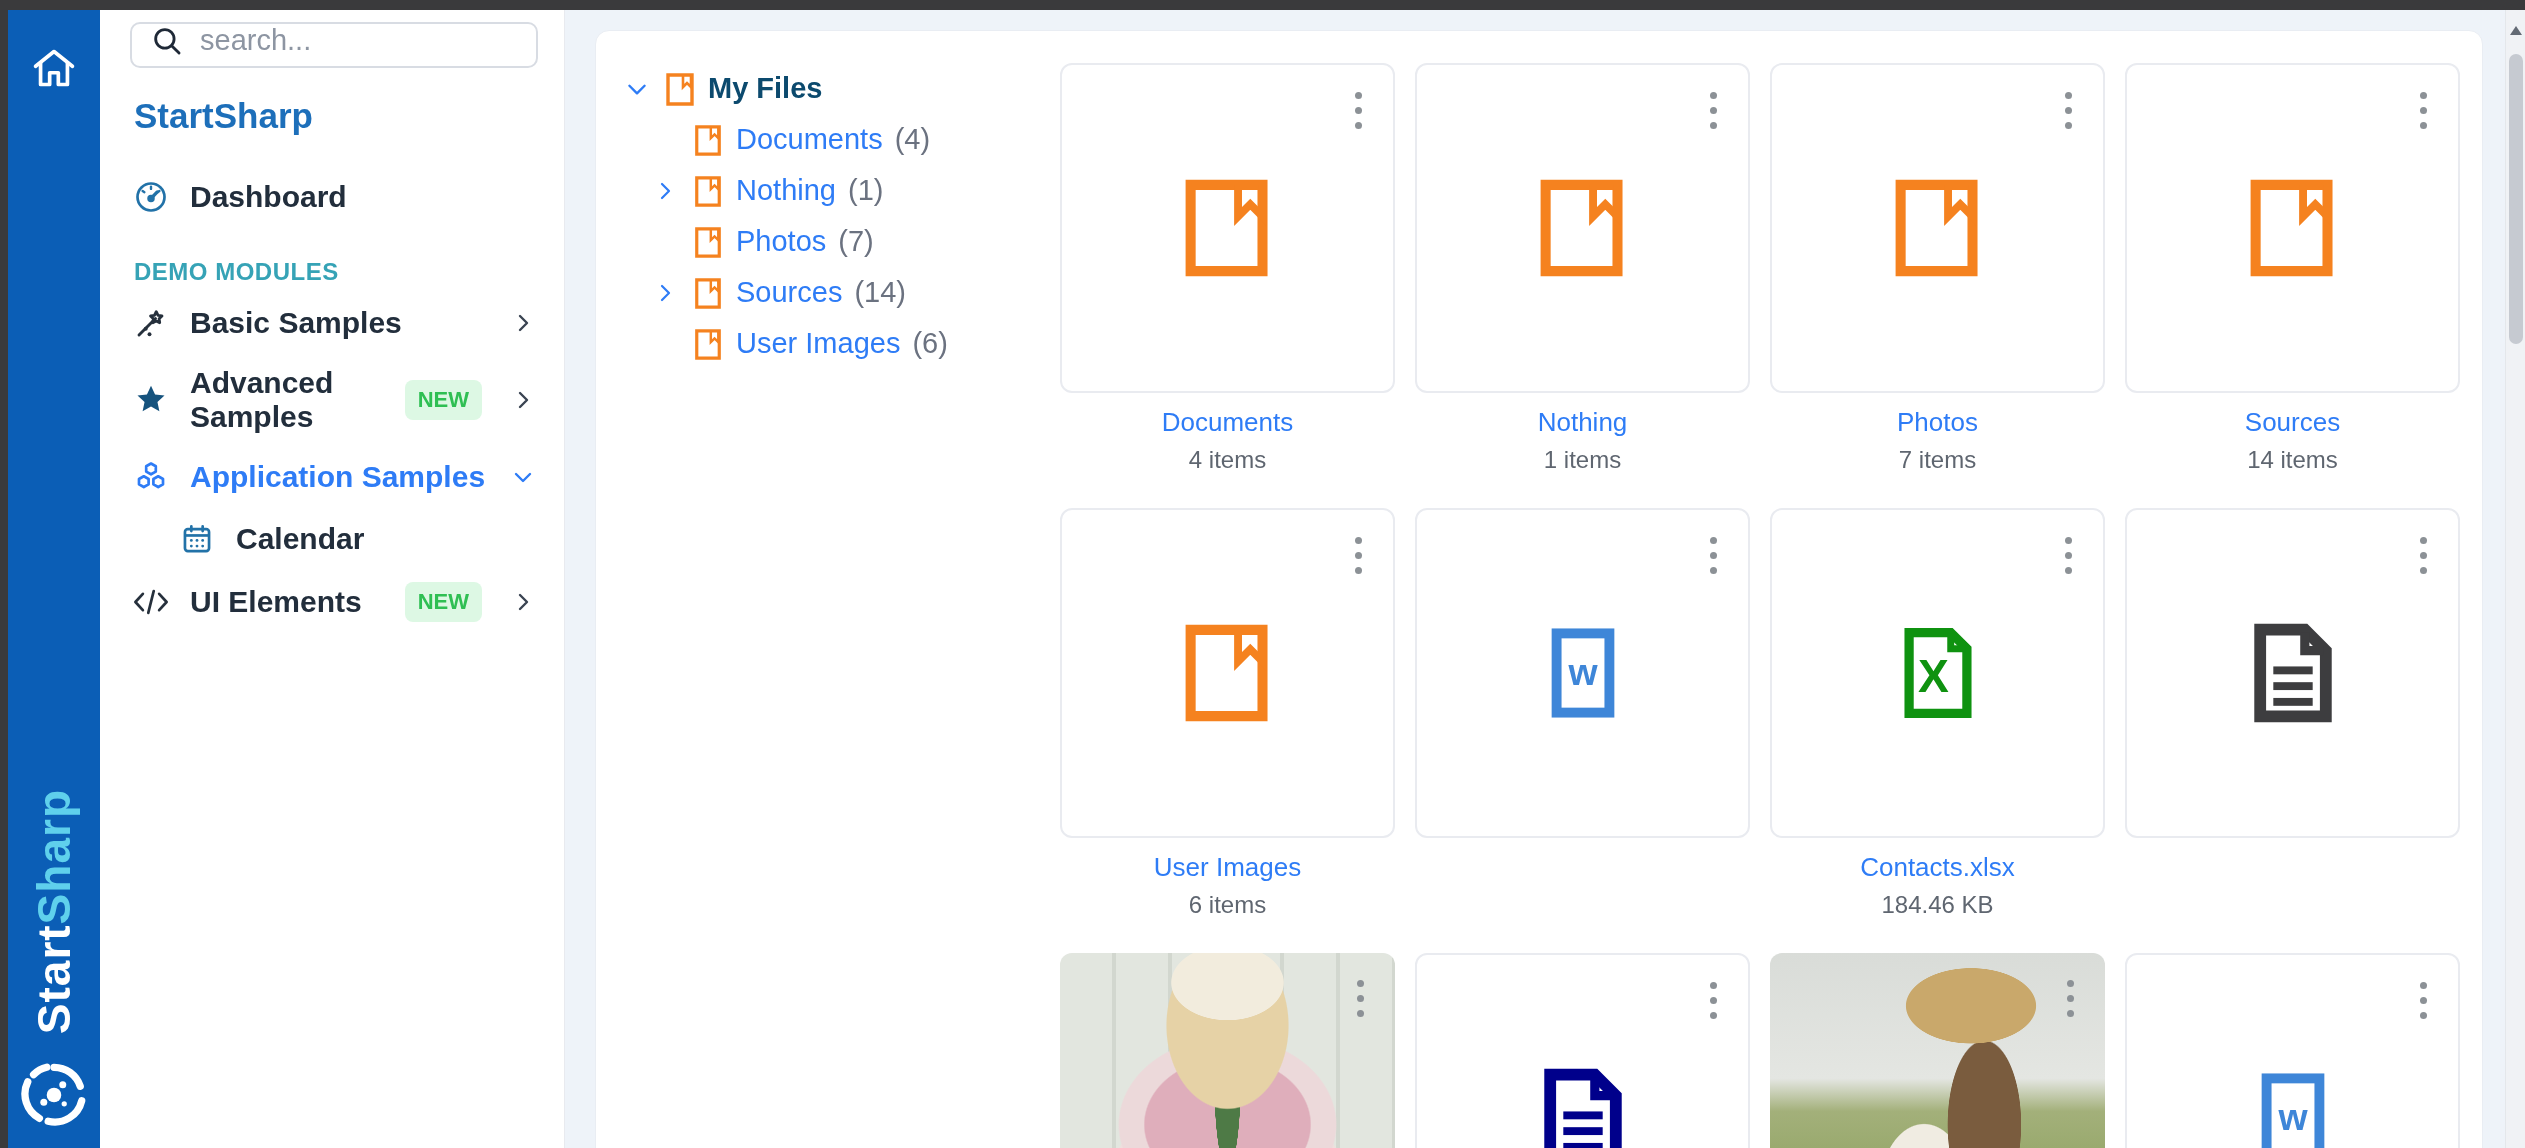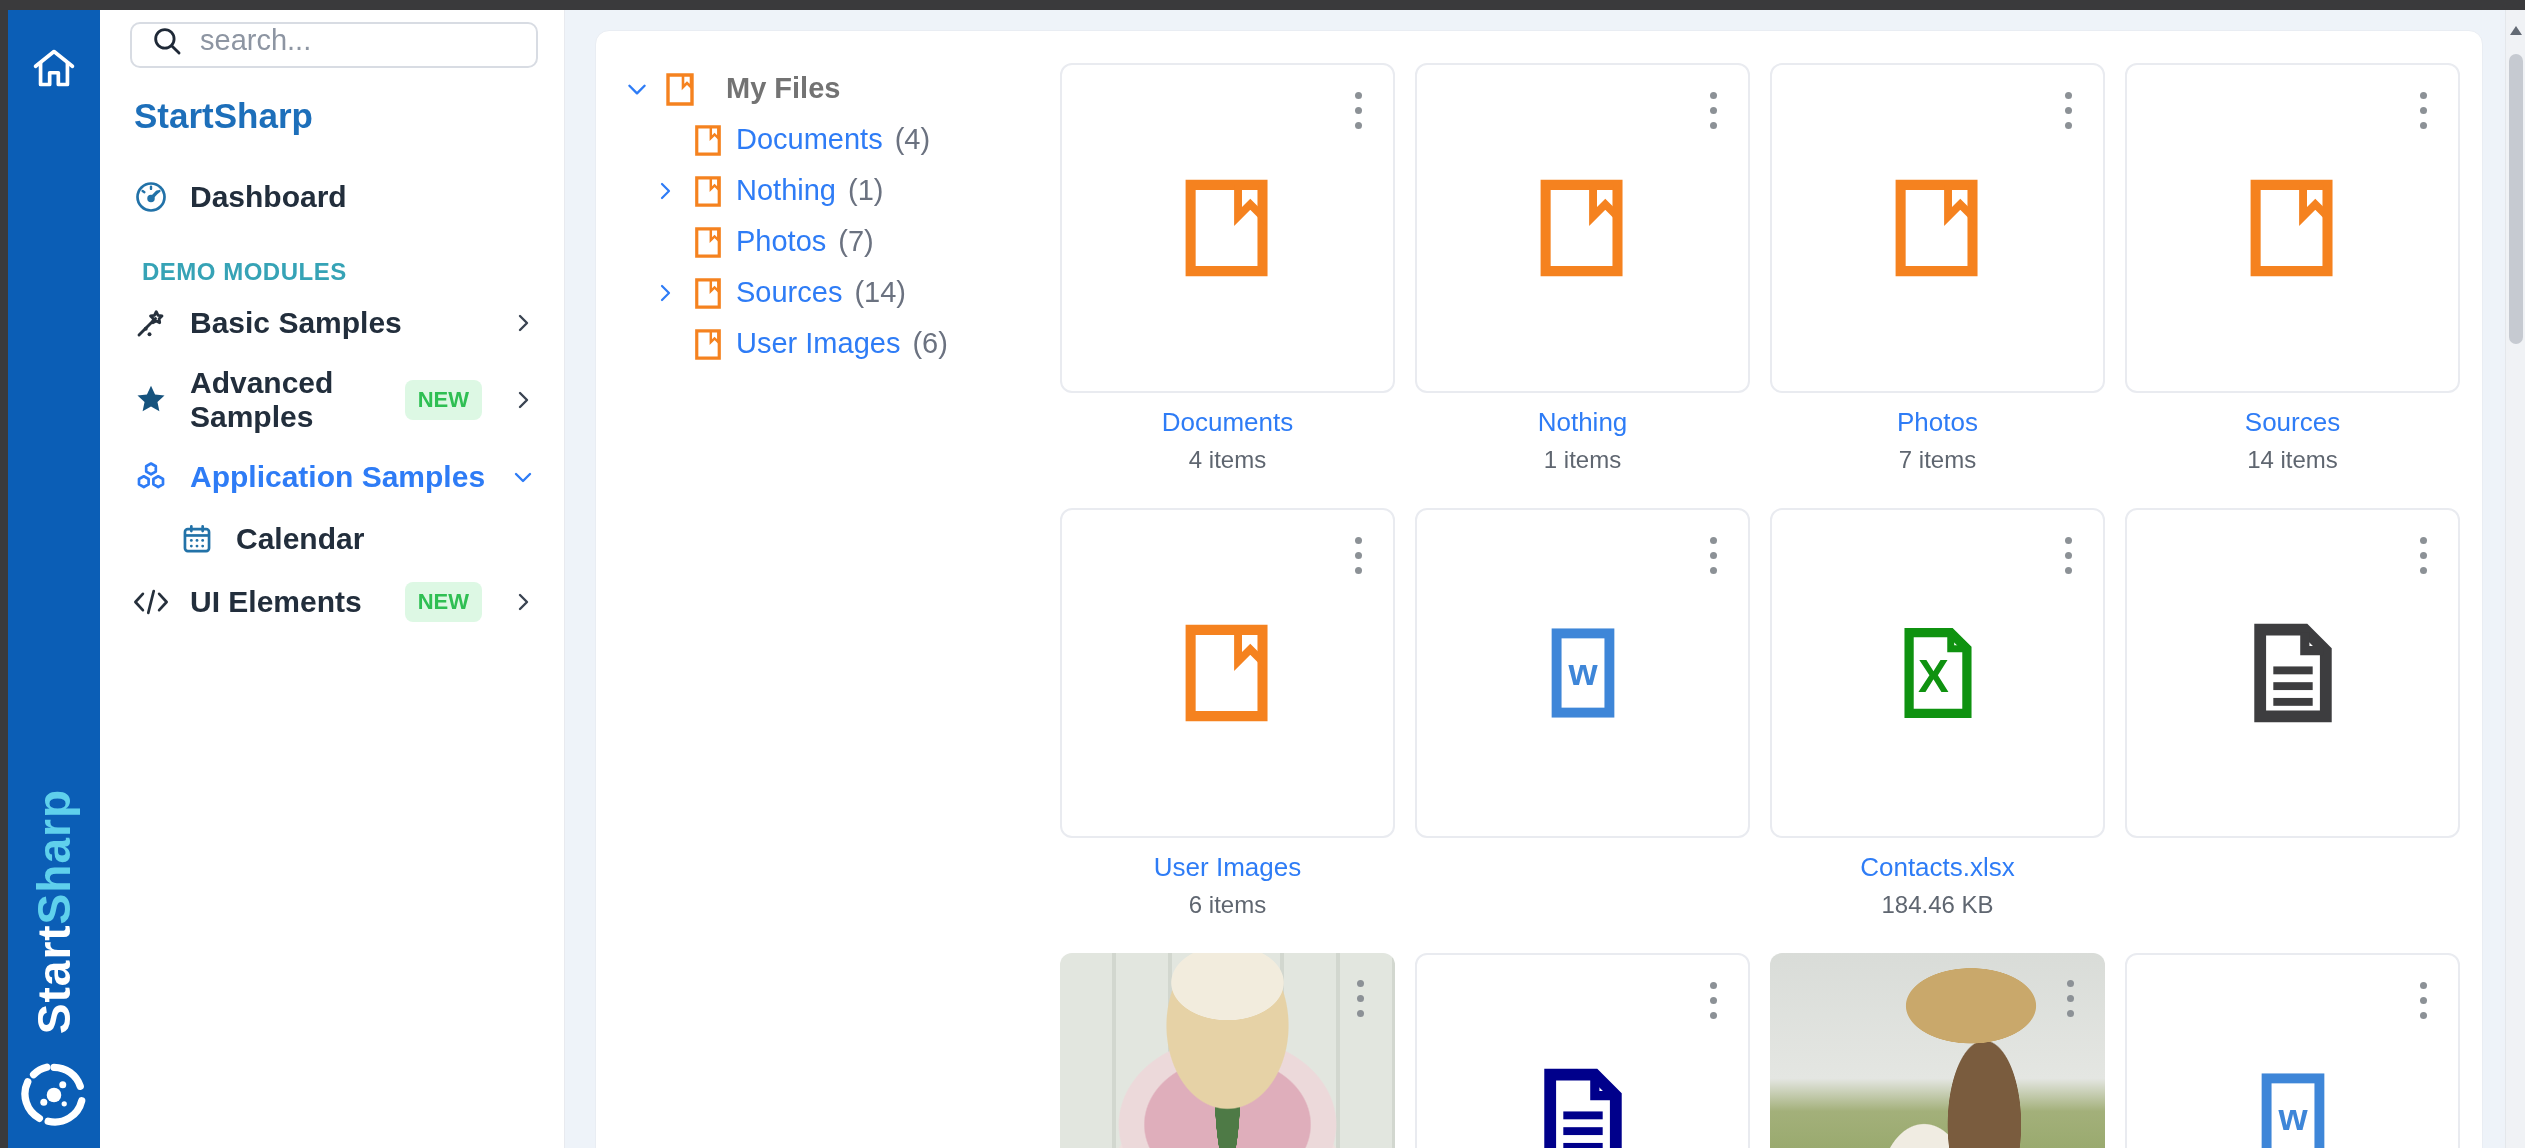--- a/index.html
+++ b/index.html
@@ -23,35 +23,35 @@
   .sidebar { position:absolute; left:100px; top:10px; width:465px; bottom:0; background:#ffffff; border-right:1px solid #e8eaef; padding:12px 26px 0 30px; z-index:9; }
   .search-box { height:46px; border:2px solid #d8dce3; border-radius:10px; display:flex; align-items:flex-start; gap:16px; padding:0 18px; background:#fff; }
   .search-box input { border:none; outline:none; flex:1; font-size:29px; color:#3c4554; font-family:"Liberation Sans", sans-serif; background:transparent; }
   .search-box input::placeholder { color:#8d95a2; }
   .sidebar-brand { margin:28px 0 0 4px; color:#1d6fba; font-size:35px; font-weight:700; }
   .nav { margin-top:30px; }
   .nav-item { display:flex; align-items:center; gap:20px; padding:12px 2px; font-size:30px; font-weight:600; color:#222e3c; cursor:pointer; }
   .nav-item .ico { width:38px; height:38px; display:flex; align-items:center; justify-content:center; flex:none; }
   .nav-item .grow { flex:1; }
   .nav-item.active { color:#2e7cf6; }
-  .section-label { margin:30px 0 6px 12px; font-size:24px; font-weight:700; letter-spacing:.5px; color:#36a3b6; }
+  .section-label { margin:30px 0 6px 4px; font-size:24px; font-weight:700; letter-spacing:.5px; color:#36a3b6; }
   .badge-new { background:#ddf8e4; color:#2fbf53; font-size:22px; font-weight:600; padding:7px 13px; border-radius:8px; margin-right:8px; }
   .sub-item { padding-left:48px; font-weight:600; }
   .chev { width:26px; height:26px; flex:none; display:flex; align-items:center; justify-content:center; }
 
   
   .main { position:absolute; left:565px; top:10px; right:0; bottom:0; background:#eef3f9; }
   .panel { position:absolute; left:30px; top:20px; right:42px; bottom:-24px; background:#ffffff; border:1px solid #e9edf3; border-radius:14px; display:flex; padding:32px 22px 0 26px; }
 
   
   .tree { width:438px; flex:none; font-size:29px; }
   .tree-row { display:flex; align-items:center; gap:12px; height:51px; cursor:pointer; }
   .tree-row .tchev { width:30px; height:30px; flex:none; display:flex; align-items:center; justify-content:center; }
   .tree-row .tico { width:32px; height:36px; flex:none; display:flex; align-items:center; justify-content:center; }
-  .tree-root-label { color:#737373; font-weight:700;margin-left:18px; }
+  .tree-root-label { color:#0c4a6e; font-weight:700; }
   .tree-child { padding-left:28px; }
   .tree-link { color:#2e7cf6; }
   .tree-count { color:#6b7280; }
 
   
   .grid { flex:1; display:grid; grid-template-columns:repeat(4, 1fr); column-gap:20px; row-gap:34px; align-content:start; }
   .card { display:flex; flex-direction:column; }
   .card-body { position:relative; height:330px; background:#fff; border:2px solid #e9ebf0; border-radius:12px; display:flex; align-items:center; justify-content:center; overflow:hidden; }
   .card-label { text-align:center; margin-top:14px; }
   .card-name { font-size:26px; color:#2e7cf6; cursor:pointer; }

